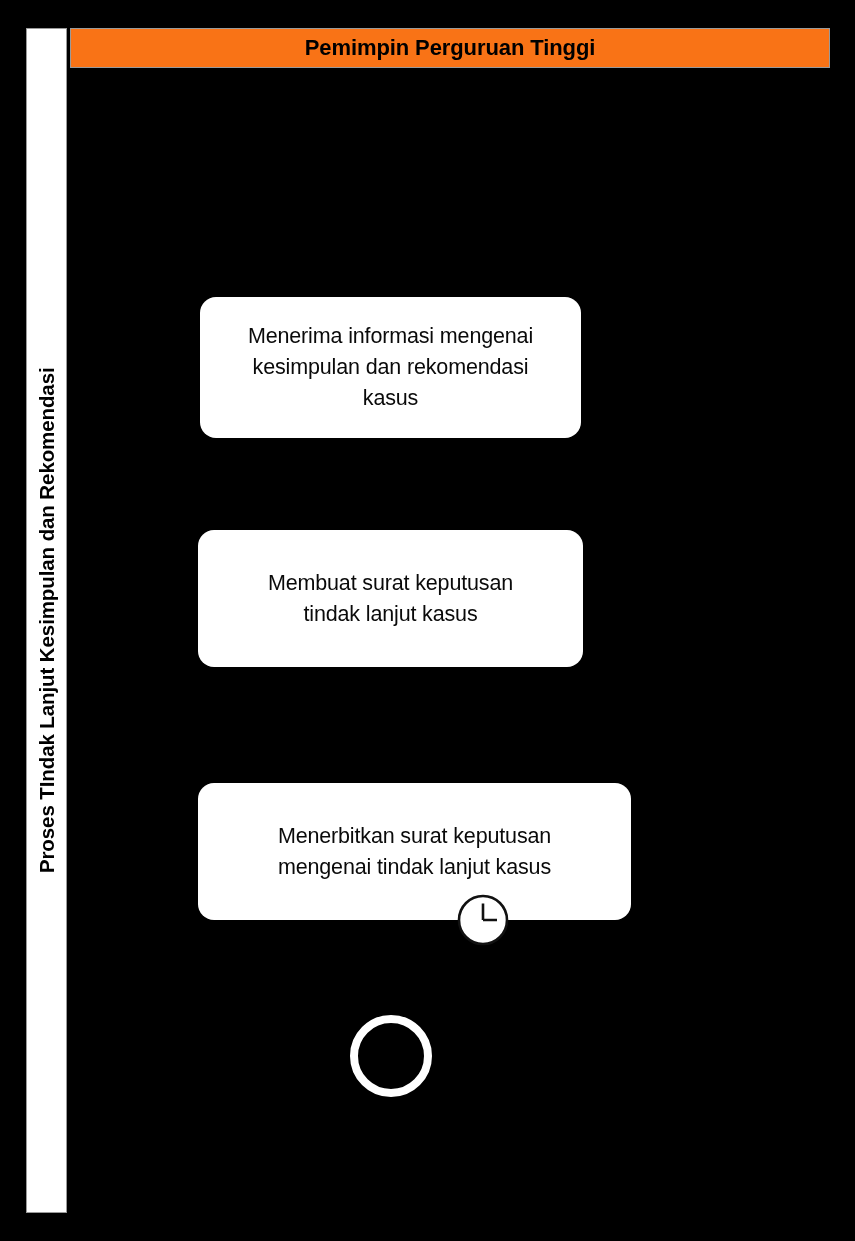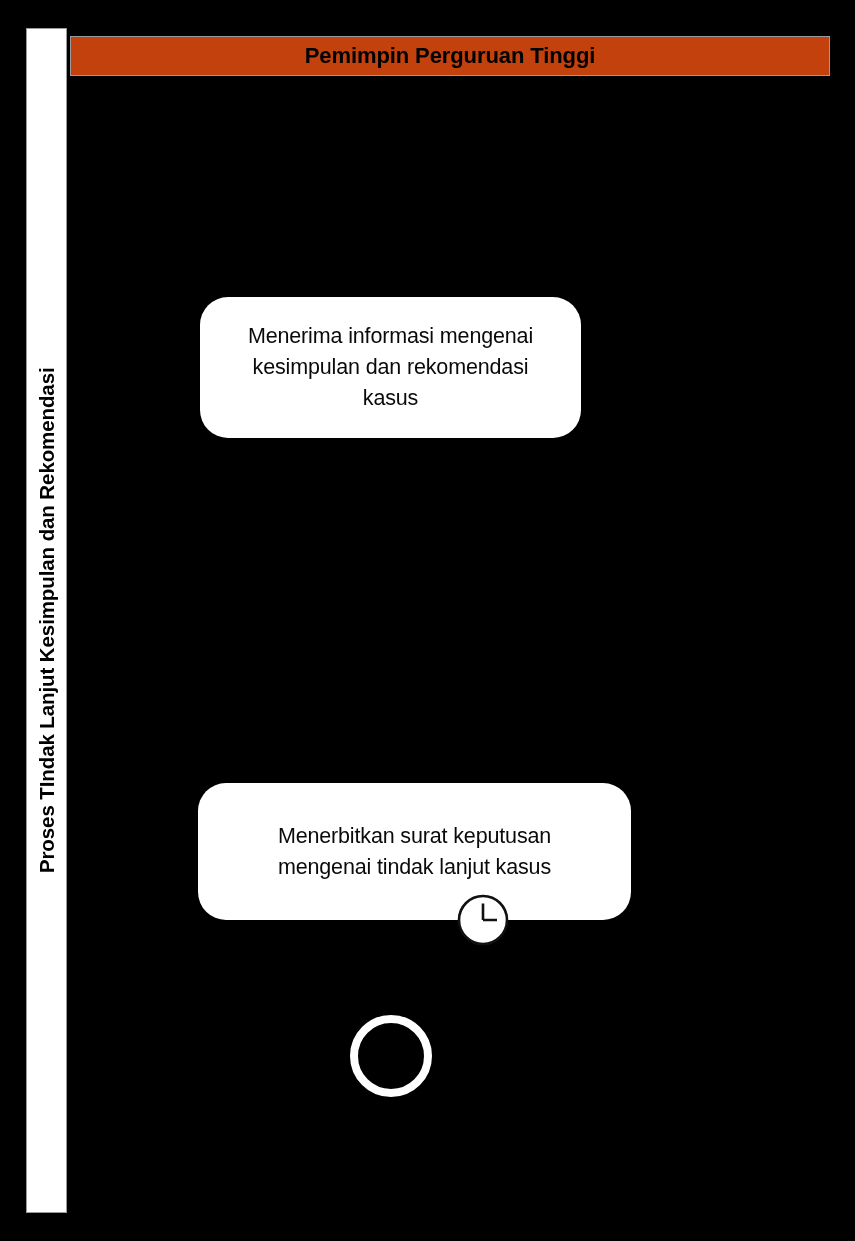--- a/index.html
+++ b/index.html
@@ -48,41 +48,40 @@
     line-height: 1;
   }
 
   
   .pool-header-band {
     position: absolute;
     left: 70px;
     top: 28px;
     width: 760px;
     height: 40px;
-    background: #c2410c;
+    background: #f97316;
     border: 1px solid #9a9a9a;
     box-sizing: border-box;
     display: flex;
     align-items: center;
     justify-content: center;
-    margin-top: 8px;
   }
   .pool-header-text {
     font-size: 22px;
     font-weight: bold;
     color: #000000;
     white-space: nowrap;
     letter-spacing: -0.1px;
   }
 
   
   .task-box {
     position: absolute;
     background: #ffffff;
-    border-radius: 28px;
+    border-radius: 16px;
     box-sizing: border-box;
     display: flex;
     align-items: center;
     justify-content: center;
     text-align: center;
   }
   .task-label {
     font-size: 21.5px;
     line-height: 1.43;
     color: #0a0a0a;
@@ -130,20 +129,24 @@
   <div class="pool-header-band">
     <span class="pool-header-text">Pemimpin Perguruan Tinggi</span>
   </div>
 
   <div class="task-box" id="task-receive-info">
     <span class="task-label">Menerima informasi mengenai
 kesimpulan dan rekomendasi
 kasus</span>
   </div>
 
+  <div class="task-box" id="task-create-letter">
+    <span class="task-label">Membuat surat keputusan
+tindak lanjut kasus</span>
+  </div>
 
   <div class="task-box" id="task-issue-letter">
     <span class="task-label">Menerbitkan surat keputusan
 mengenai tindak lanjut kasus</span>
   </div>
 
   <div class="timer-boundary-event">
     <svg viewBox="0 0 54 54" xmlns="http://www.w3.org/2000/svg">
       <circle cx="27" cy="27" r="24" fill="#ffffff" stroke="#111111" stroke-width="2.6"></circle>
       <path d="M 27 27 L 27 10.5 M 27 27 L 41 27" stroke="#111111" stroke-width="2.6" fill="none" stroke-linecap="butt"></path>

